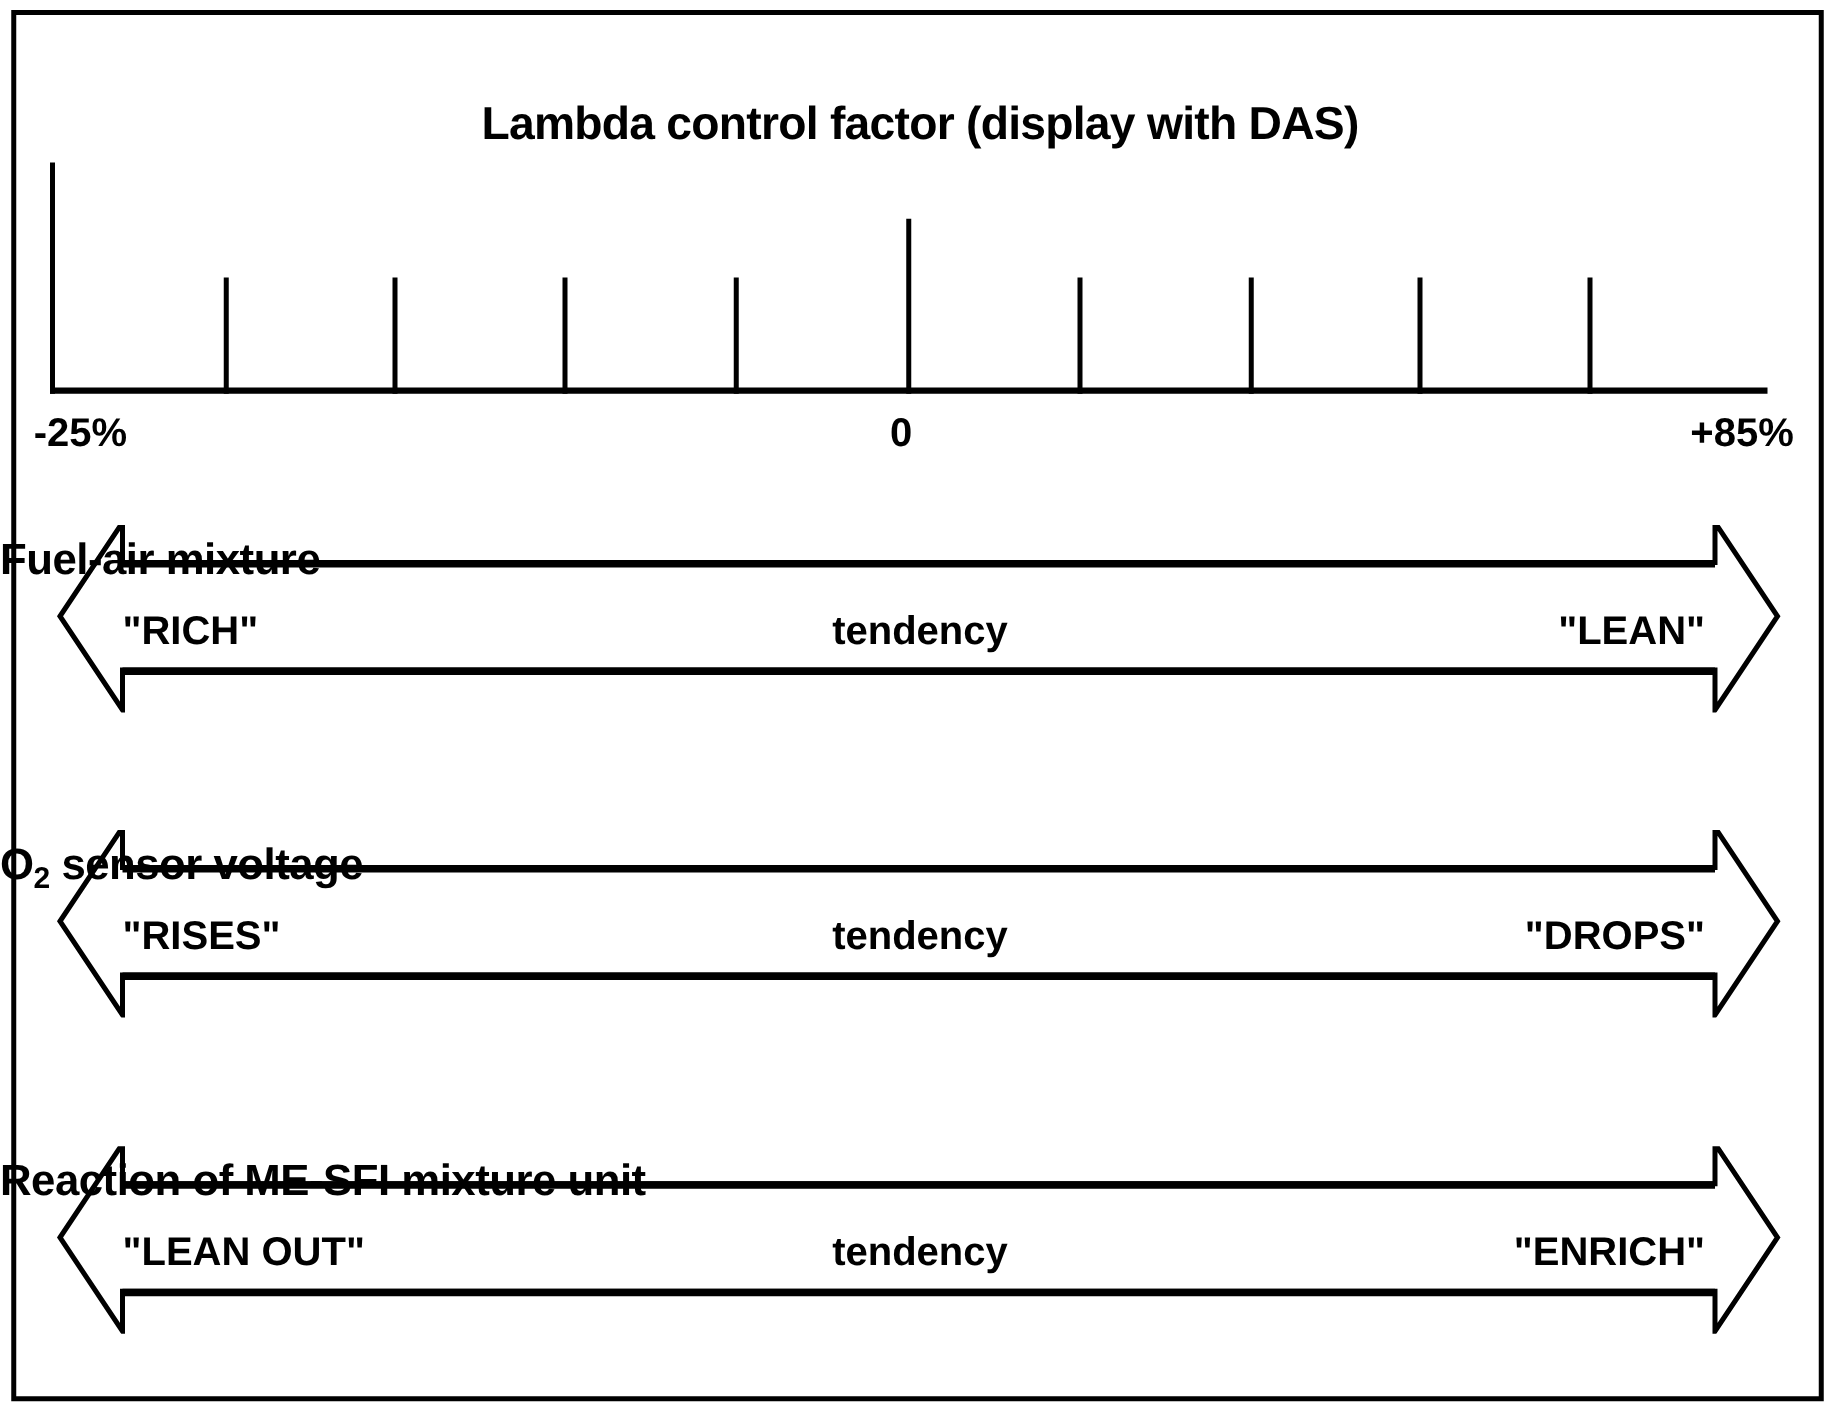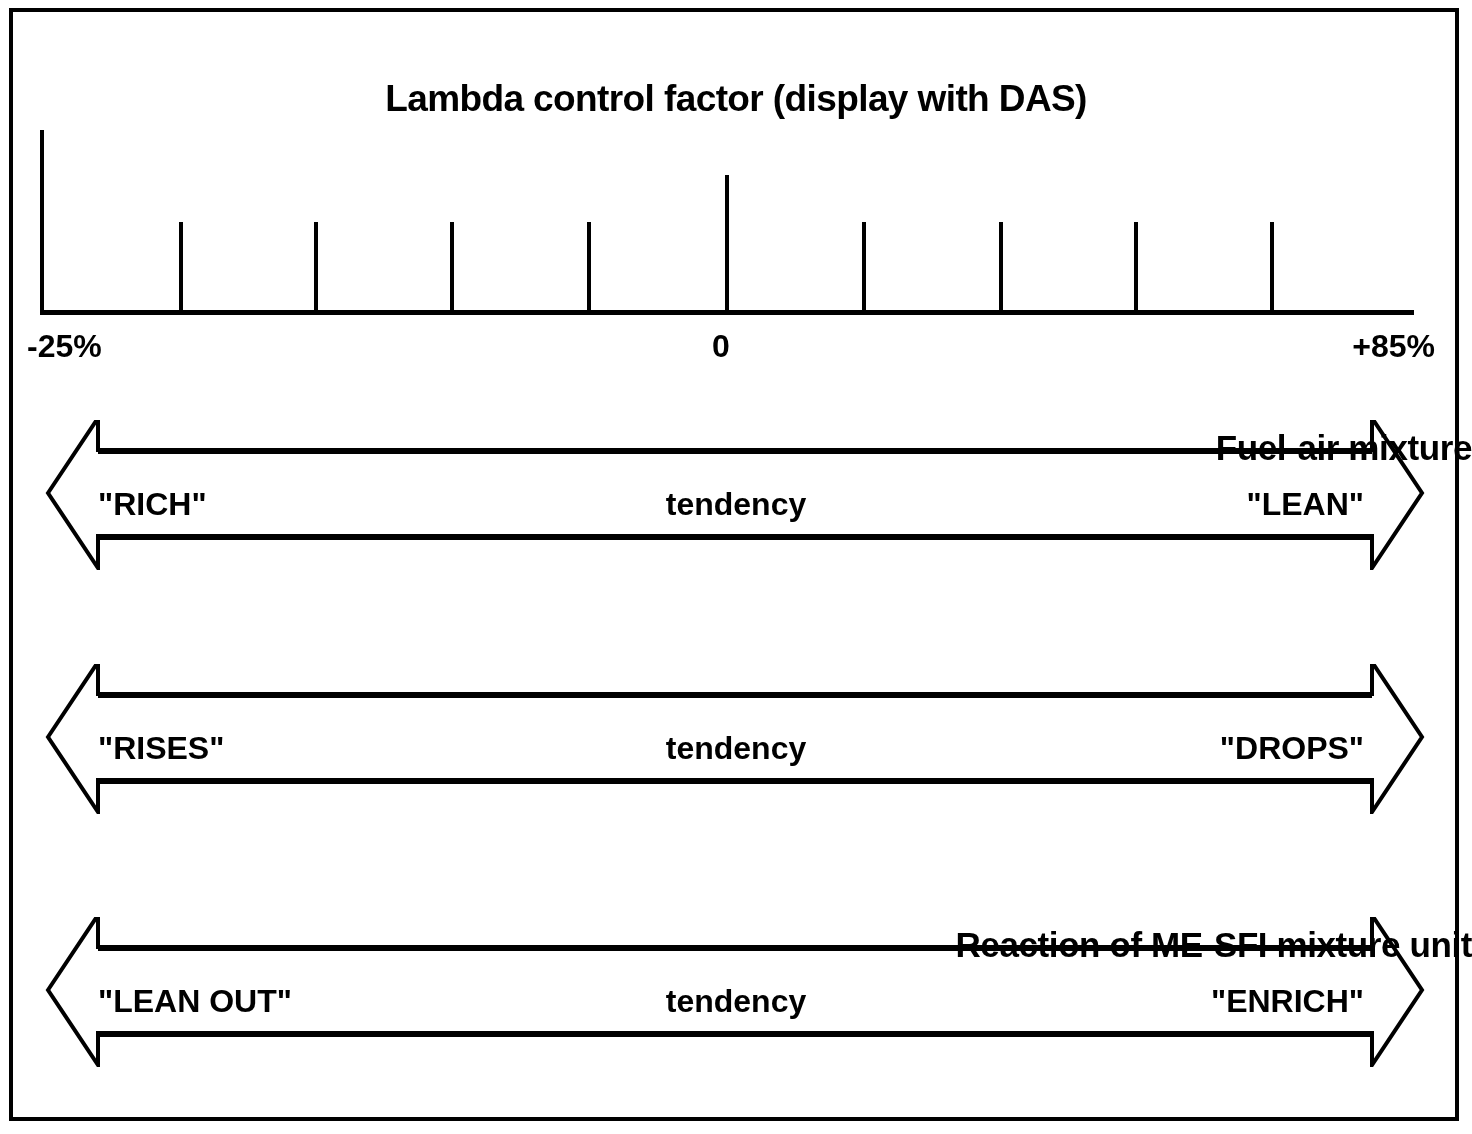--- a/index.html
+++ b/index.html
@@ -93,21 +93,21 @@
     position: absolute;
     left: 0;
     top: 0;
     display: block;
   }
   .band-title {
     position: absolute;
     left: 0;
     top: 8px;
     width: 1472px;
-    text-align: right;
+    text-align: left;
     font-size: 35px;
     font-weight: bold;
     font-stretch: condensed;
     letter-spacing: -0.4px;
     color: #000000;
     white-space: nowrap;
     z-index: 3;
   }
   .band-title sub {
     font-size: 24px;
@@ -183,20 +183,23 @@
       <div class="inner-label inner-right">"LEAN"</div>
     </div>
   </div>
 
   <div class="band" style="top:664px;">
     <svg class="band-svg" width="1472" height="150" viewBox="0 0 1472 150">
       <polygon points="48,85 98,10 98,42 1372,42 1372,10 1422,85 1372,160 1372,128 98,128 98,160" fill="none" stroke="#000000" stroke-width="4" transform="translate(0,-12)"></polygon>
       <rect x="98" y="28" width="1274" height="6" fill="#000000"></rect>
       <rect x="98" y="114" width="1274" height="6" fill="#000000"></rect>
     </svg>
+    <div class="band-title">
+      <span>O</span><sub>2</sub><span> sensor voltage</span>
+    </div>
     <div class="band-inner">
       <div class="inner-label inner-left">"RISES"</div>
       <div class="inner-label inner-center">tendency</div>
       <div class="inner-label inner-right">"DROPS"</div>
     </div>
   </div>
 
   <div class="band" style="top:917px;">
     <svg class="band-svg" width="1472" height="150" viewBox="0 0 1472 150">
       <polygon points="48,85 98,10 98,42 1372,42 1372,10 1422,85 1372,160 1372,128 98,128 98,160" fill="none" stroke="#000000" stroke-width="4" transform="translate(0,-12)"></polygon>

